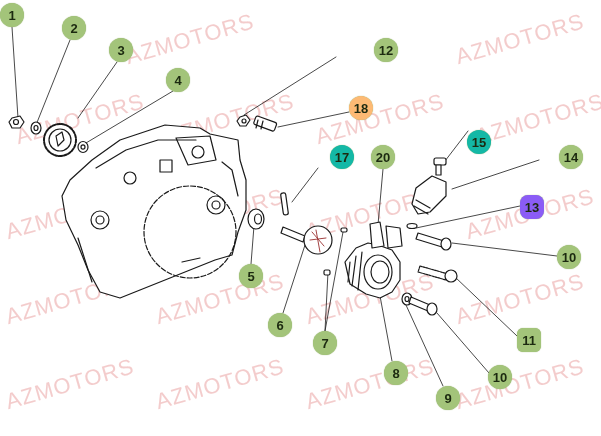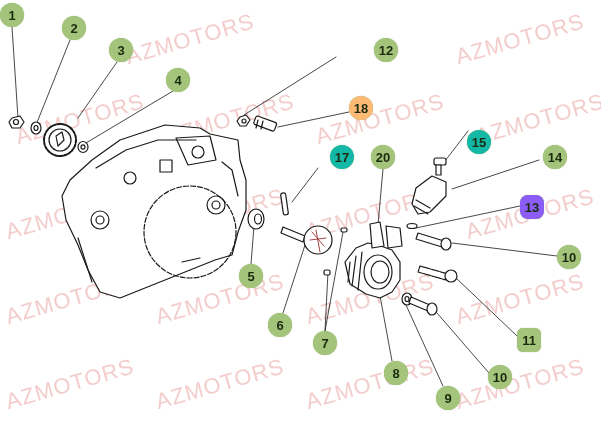--- a/index.html
+++ b/index.html
@@ -171,19 +171,19 @@
       <div class="callout" style="left: 251px; top: 276px; background: rgb(163, 196, 122);">5</div>
       <div class="callout" style="left: 280px; top: 325px; background: rgb(163, 196, 122);">6</div>
       <div class="callout" style="left: 325px; top: 343px; background: rgb(163, 196, 122);">7</div>
       <div class="callout" style="left: 396px; top: 373px; background: rgb(163, 196, 122);">8</div>
       <div class="callout" style="left: 448px; top: 398px; background: rgb(163, 196, 122);">9</div>
       <div class="callout" style="left: 569px; top: 257px; background: rgb(163, 196, 122);">10</div>
       <div class="callout" style="left: 500px; top: 377px; background: rgb(163, 196, 122);">10</div>
       <div class="callout" style="left: 529px; top: 340px; background: rgb(163, 196, 122); border-radius: 6px;">11</div>
       <div class="callout" style="left: 348px; top: 50px; background: rgb(163, 196, 122); margin-left: 38px;">12</div>
       <div class="callout" style="left: 532px; top: 207px; background: #8b5cf6; border-radius: 8px;">13</div>
-      <div class="callout" style="left: 555px; top: 157px; background: rgb(163, 196, 122);">14</div>
+      <div class="callout" style="left: 571px; top: 157px; background: rgb(163, 196, 122);">14</div>
       <div class="callout" style="left: 479px; top: 142px; background: #14b8a6;">15</div>
       <div class="callout" style="left: 383px; top: 157px; background: rgb(163, 196, 122);">20</div>
       <div class="callout" style="left: 326px; top: 157px; background: #14b8a6; margin-left: 16px;">17</div>
       <div class="callout" style="left: 361px; top: 108px; background: #fdba74;">18</div>
     </div>
 </div>
 
 </body></html>

